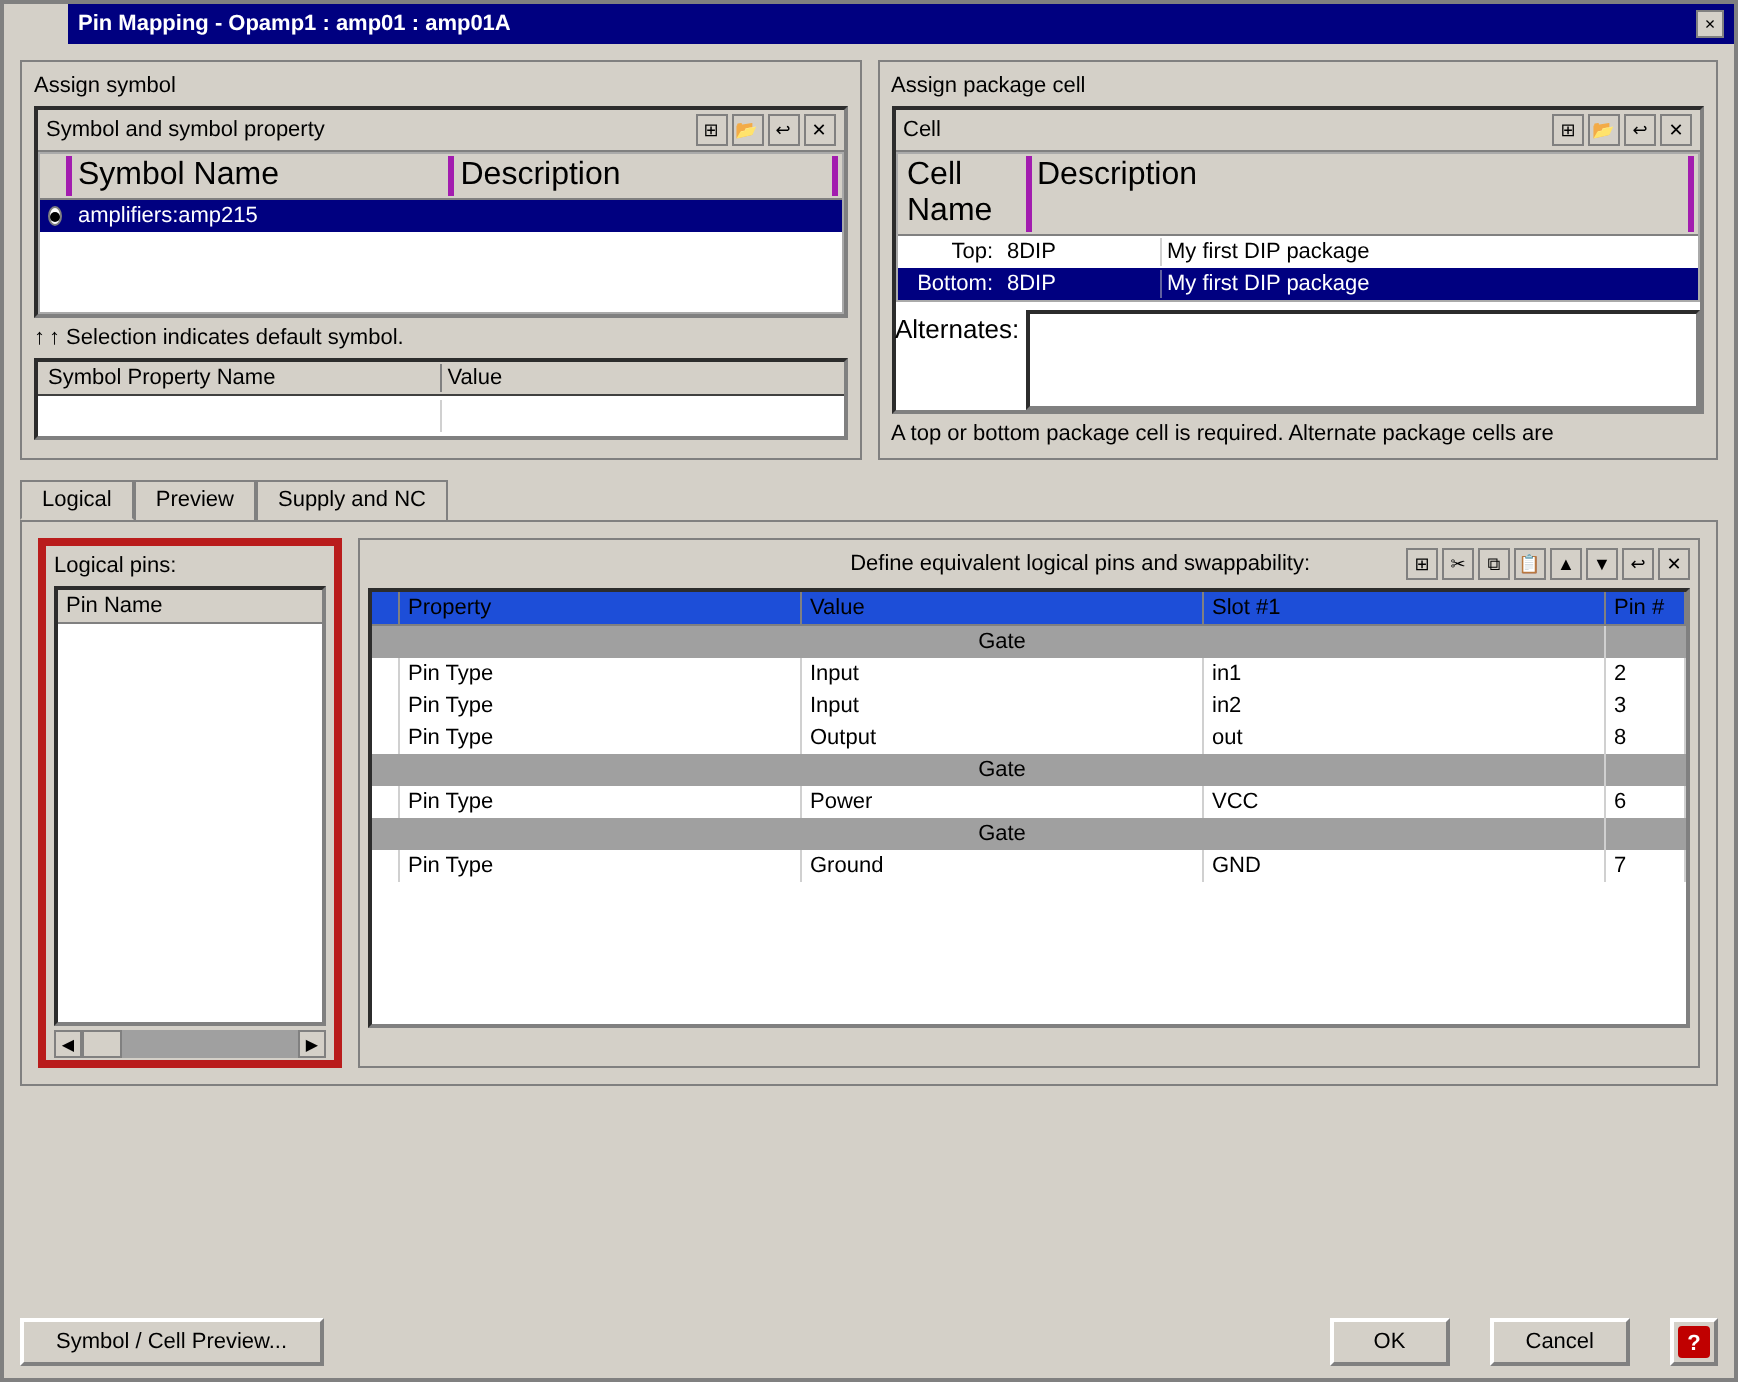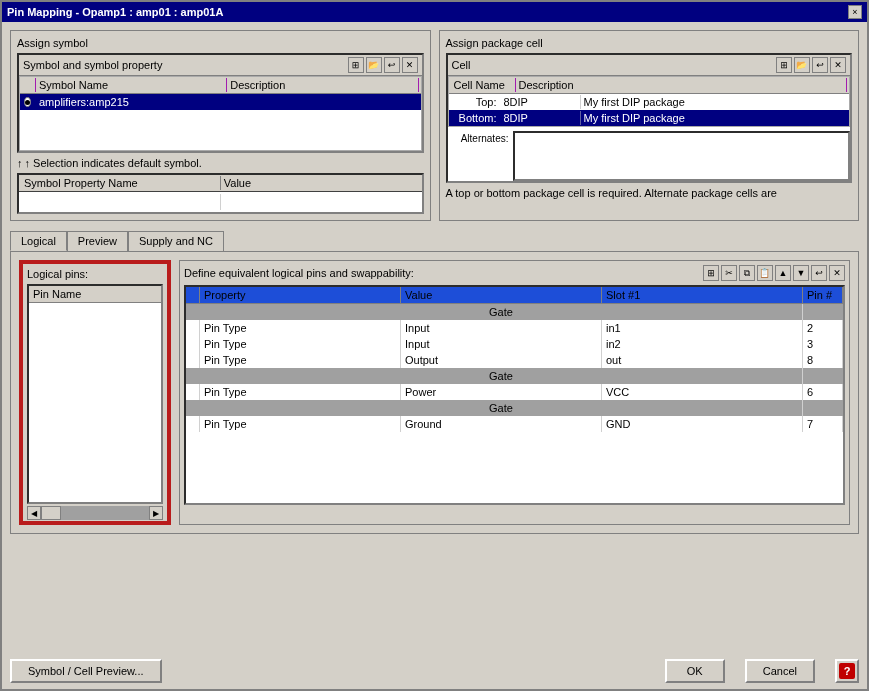--- a/index.html
+++ b/index.html
@@ -19,20 +19,21 @@
       position: relative;
     }
     .titlebar {
       background: #000080;
       color: white;
       padding: 3px 5px;
       display: flex;
       justify-content: space-between;
       align-items: center;
       height: 20px;
+      margin-left: 32px;
     }
     .titlebar-title {
       font-size: 11px;
       font-weight: bold;
     }
     .titlebar-close {
       background: #d4d0c8;
       border: 1px solid #808080;
       width: 14px;
       height: 14px;
@@ -100,23 +101,23 @@
       cursor: pointer;
       font-size: 9px;
     }
     .table-header {
       display: flex;
       background: #d4d0c8;
       border-bottom: 1px solid #808080;
       padding: 1px 2px;
     }
     .th-cell {
-      font-size: 11px;
+      font-size: 16px;
       padding: 1px 3px;
-      border-right: 1px solid #a21caf;
+      border-right: 3px solid #a21caf;
     }
     .table-row {
       display: flex;
       padding: 1px 2px;
     }
     .table-row.selected {
       background: #000080;
       color: white;
     }
     .td-cell {
@@ -221,21 +222,21 @@
       font-size: 11px;
     }
     .define-pins-panel {
       flex: 1;
       background: #d4d0c8;
       border: 1px solid #808080;
       padding: 4px;
     }
     .define-pins-header-row {
       display: flex;
-      justify-content: space-between;
+      justify-content: flex-end;
       align-items: center;
       margin-bottom: 4px;
       gap: 48px;
     }
     .define-pins-title {
       font-size: 11px;
     }
     .pins-table {
       background: white;
       border: 2px inset #808080;
@@ -407,21 +408,21 @@
             </div>
 
             <div style="display:flex; align-items:center; padding:1px 2px; background:#000080; color:white;">
               <div style="width:50px; font-size:11px; text-align:right; padding-right:4px; color:white;">Bottom:</div>
               <div style="flex:0 0 80px; font-size:11px; padding:1px 3px; border-right:1px solid #6060a0; color:white;">8DIP</div>
               <div style="flex:1; font-size:11px; padding:1px 3px; color:white;">My first DIP package</div>
             </div>
           </div>
 
           <div style="display:flex; margin-top:4px;">
-            <div style="width:65px; font-size:10px; text-align:right; padding-right:4px; padding-top:2px;">Alternates:</div>
+            <div style="width:65px; font-size:13px; text-align:right; padding-right:4px; padding-top:2px;">Alternates:</div>
             <div style="flex:1; background:white; border:2px inset #808080; height:50px;"></div>
           </div>
         </div>
         <div class="note-text">A top or bottom package cell is required.  Alternate package cells are</div>
       </div>
     </div>
 
     <div class="tabs-container">
       <div class="tabs">
         <div class="tab active">Logical</div>

